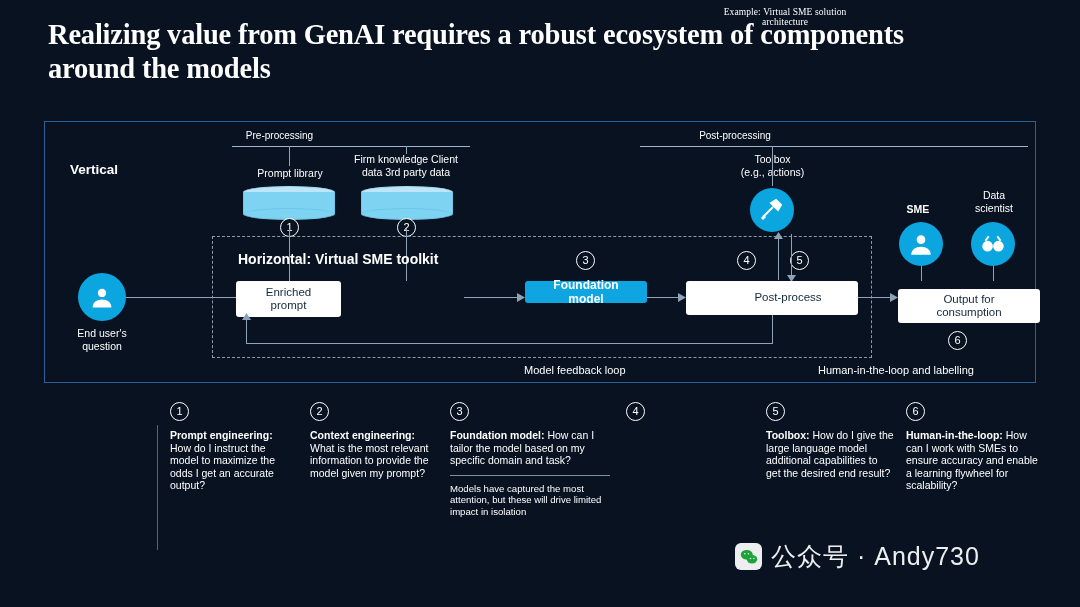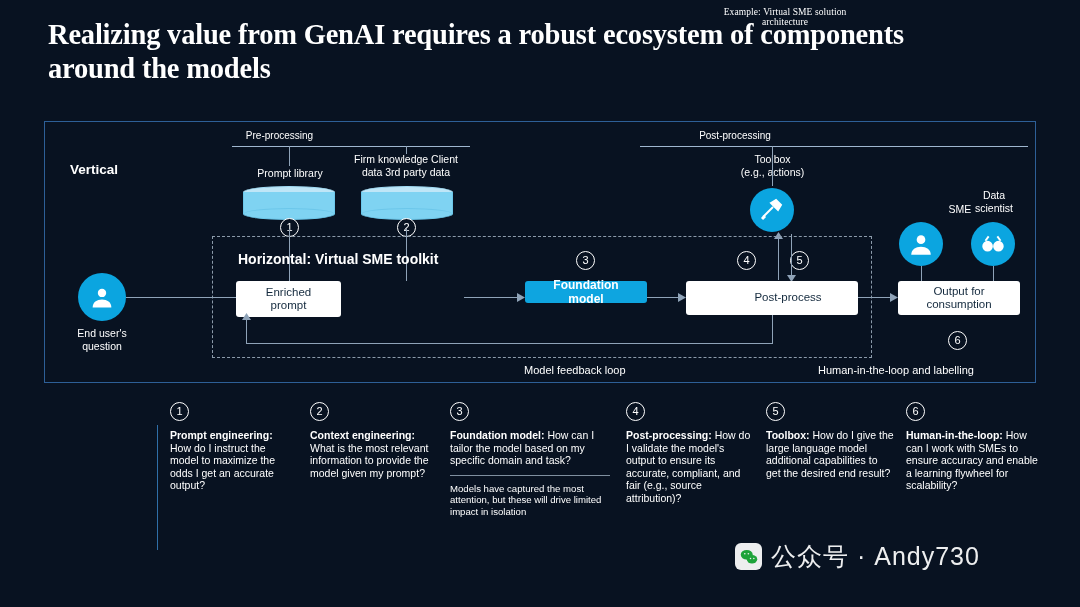--- a/index.html
+++ b/index.html
@@ -195,21 +195,21 @@
     </svg>
   </div>
   <div class="abs vline" style="left:772px; top:146px; height:40px;"></div>
   <div class="abs badge" style="left:790px; top:251px;">5</div>
 
   <div class="abs vline" style="left:778px; top:234px; height:46px;"></div>
   <div class="abs vline" style="left:791px; top:234px; height:46px;"></div>
   <div class="abs" style="left:774px; top:232px; width:9px; height:7px; background:#8fa3b8; clip-path:polygon(50% 0,100% 100%,0 100%);"></div>
   <div class="abs" style="left:787px; top:275px; width:9px; height:7px; background:#8fa3b8; clip-path:polygon(50% 100%,100% 0,0 0);"></div>
 
-  <div class="abs cap" style="left:932px; top:203px; width:56px;">SME</div>
+  <div class="abs cap" style="left:890px; top:203px; width:56px;font-weight:bold;">SME</div>
   <div class="abs avatar" style="left:899px; top:222px; width:44px; height:44px;">
     <svg width="26" height="26" viewBox="0 0 24 24" fill="#ffffff">
       <circle cx="12" cy="8" r="4"></circle>
       <path d="M3 22c0-5 4-7.5 9-7.5S21 17 21 22z"></path>
     </svg>
   </div>
 
   <div class="abs cap" style="left:963px; top:189px; width:62px; white-space:pre-line;">Data
 scientist</div>
   <div class="abs avatar" style="left:971px; top:222px; width:44px; height:44px;">
@@ -231,21 +231,21 @@
   </div>
   <div class="abs cap" style="left:58px; top:327px; width:88px; white-space:pre-line;">End user's
 question</div>
   <div class="abs hline" style="left:126px; top:297px; width:110px;"></div>
 
   <div class="abs wbox" style="left:236px; top:281px; width:105px; height:36px; white-space:pre-line;">Enriched
 prompt</div>
   <div class="abs bluebox" style="left:525px; top:281px; width:122px; height:22px; white-space:pre-line;">Foundation
 model</div>
   <div class="abs wbox" style="left:686px; top:281px; width:172px; height:34px;padding-left:36px;">Post-process</div>
-  <div class="abs wbox" style="left:898px; top:281px; width:122px; height:34px; white-space:pre-line;">Output for
+  <div class="abs wbox" style="left:898px; top:289px; width:142px; height:34px; white-space:pre-line;">Output for
 consumption</div>
 
   <div class="abs badge" style="left:576px; top:251px;">3</div>
   <div class="abs badge" style="left:737px; top:251px;">4</div>
   <div class="abs badge" style="left:948px; top:331px;">6</div>
 
   <div class="abs hline" style="left:464px; top:297px; width:55px;"></div>
   <div class="abs" style="left:517px; top:293px; width:8px; height:9px; background:#8fa3b8; clip-path:polygon(0 0,100% 50%,0 100%);"></div>
   <div class="abs hline" style="left:647px; top:297px; width:33px;"></div>
   <div class="abs" style="left:678px; top:293px; width:8px; height:9px; background:#8fa3b8; clip-path:polygon(0 0,100% 50%,0 100%);"></div>
@@ -277,21 +277,20 @@
   </div>
 
   <div class="col" style="left:450px; width:160px;">
     <div class="num badge">3</div>
     <div class="txt"><b>Foundation model:</b><span> How can I tailor the model based on my specific domain and task?</span></div>
     <div class="sub-note">Models have captured the most attention, but these will drive limited impact in isolation</div>
   </div>
 
   <div class="col" style="left:626px; width:128px;">
     <div class="num badge">4</div>
-    <div class="txt"><b>Post-processing:</b><span> How do I validate the model's output to ensure its accurate, compliant, and fair (e.g., source attribution)?</span></div>
   </div>
 
   <div class="col" style="left:766px; width:128px;">
     <div class="num badge">5</div>
     <div class="txt"><b>Toolbox:</b><span> How do I give the large language model additional capabilities to get the desired end result?</span></div>
   </div>
 
   <div class="col" style="left:906px; width:132px;">
     <div class="num badge">6</div>
     <div class="txt"><b>Human-in-the-loop:</b><span> How can I work with SMEs to ensure accuracy and enable a learning flywheel for scalability?</span></div>

